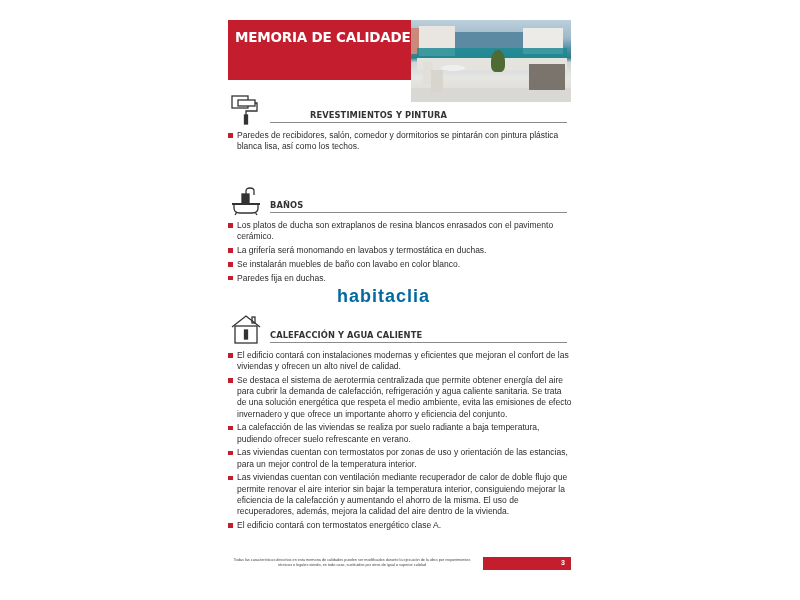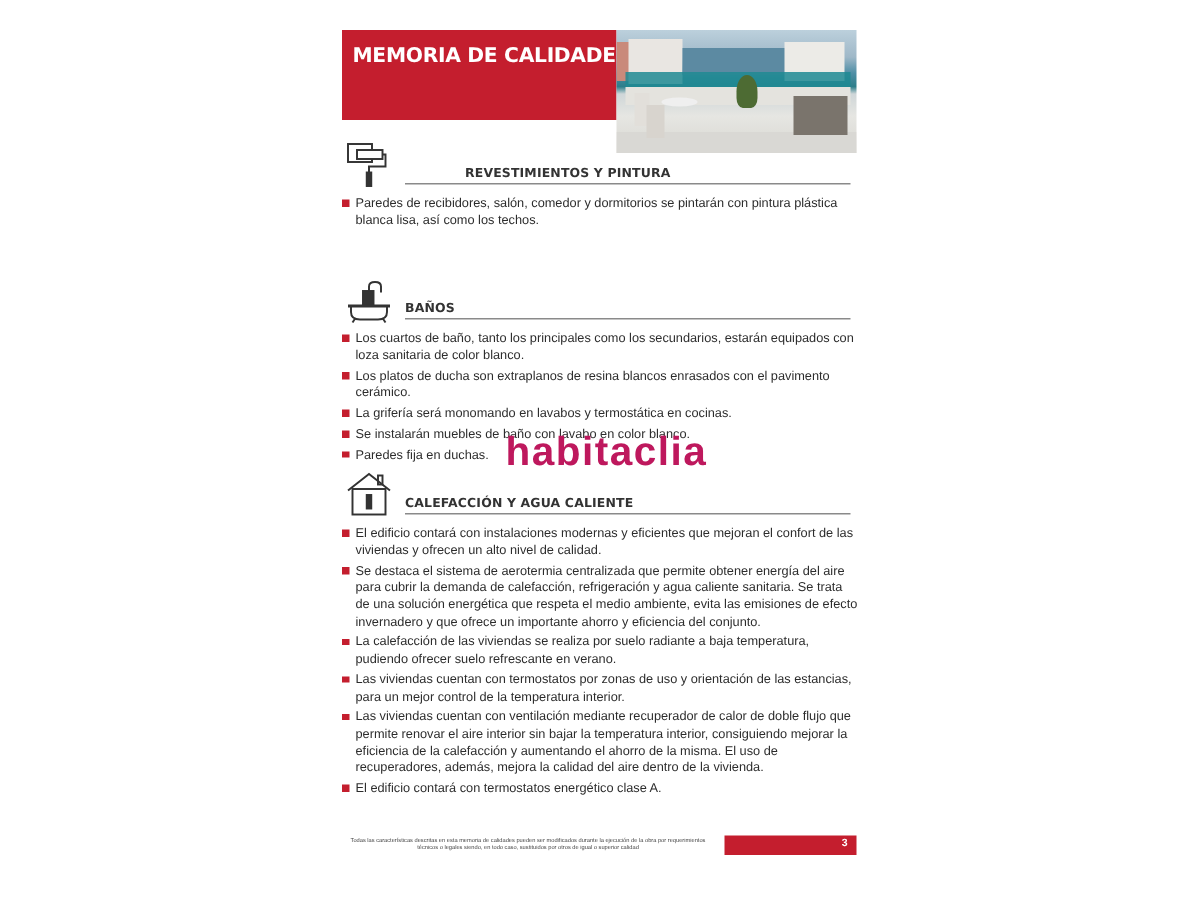--- a/index.html
+++ b/index.html
@@ -26,21 +26,21 @@
   .hp-floor { position: absolute; left: 0; bottom: 0; width: 160px; height: 14px; background: #d9d8d4; }
 
   .section-icon { position: absolute; width: 30px; height: 30px; }
   .section-title { position: absolute; left: 45px; font-family: "DejaVu Sans", sans-serif; font-weight: bold; font-size: 8.3px; color: #333; letter-spacing: 0.1px; white-space: nowrap; }
   .section-rule { position: absolute; left: 45px; width: 297px; height: 1px; background: #8a8a8a; }
 
   .list { position: absolute; left: 3px; width: 345px; list-style: none; }
   .list li { position: relative; padding-left: 9px; font-size: 8.5px; line-height: 11.2px; color: #2c2c2c; margin-bottom: 2.6px; }
   .list li .bullet { position: absolute; left: 0; top: 3.4px; width: 4.5px; height: 4.5px; background: #c41e2e; }
 
-  .watermark { position: absolute; left: 337px; top: 286px; font-size: 27px; font-weight: bold; color: #be185d; letter-spacing: 1px; pointer-events: none; }
+  .watermark { position: absolute; left: 337px; top: 286px; font-size: 18px; font-weight: bold; color: #0369a1; letter-spacing: 1px; pointer-events: none; }
 
   .footnote { position: absolute; left: 2px; top: 540px; width: 250px; text-align: center; font-size: 3.8px; line-height: 5px; color: #444; }
   .page-bar { position: absolute; left: 258px; top: 539px; width: 88px; height: 13px; background: #c41e2e; }
   .page-num { position: absolute; right: 6px; top: 2px; color: #fff; font-size: 7px; font-weight: bold; }
 </style>
 </head>
 <body>
 
 <div class="page">
 
@@ -85,23 +85,22 @@
       <line x1="2" y1="18" x2="30" y2="18" stroke-width="2"></line>
       <path d="M4 18 v4 q0 5 6 5 h12 q6 0 6 -5 v-4"></path>
       <line x1="7" y1="26" x2="5" y2="29"></line>
       <line x1="25" y1="26" x2="27" y2="29"></line>
     </svg>
   </div>
   <div class="section-title" style="top:182px;text-align:center;">BAÑOS</div>
   <div class="section-rule" style="top:194px;"></div>
 
   <ul class="list" style="top:202px;">
-    <li><span class="bullet"></span><span>Los cuartos de baño, tanto los principales como los secundarios, estarán equipados con loza sanitaria de color blanco.</span></li>
     <li><span class="bullet"></span><span>Los platos de ducha son extraplanos de resina blancos enrasados con el pavimento cerámico.</span></li>
-    <li><span class="bullet"></span><span>La grifería será monomando en lavabos y termostática en cocinas.</span></li>
+    <li><span class="bullet"></span><span>La grifería será monomando en lavabos y termostática en duchas.</span></li>
     <li><span class="bullet"></span><span>Se instalarán muebles de baño con lavabo en color blanco.</span></li>
     <li><span class="bullet"></span><span>Paredes fija en duchas.</span></li>
   </ul>
 
   <div class="section-icon" style="left:5px; top:295px;">
     <svg width="32" height="32" viewBox="0 0 32 32" fill="none" stroke="#333" stroke-width="1.3">
       <path d="M2 14 L16 3 L30 14"></path>
       <rect x="22" y="4" width="3" height="6"></rect>
       <rect x="5" y="13" width="22" height="17"></rect>
       <rect x="14.5" y="17" width="3" height="9" fill="#333"></rect>

